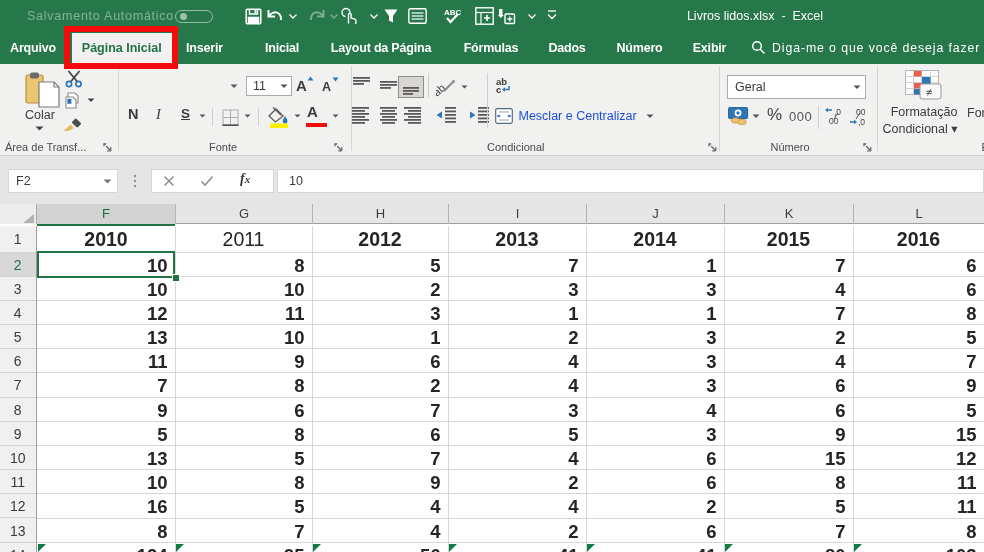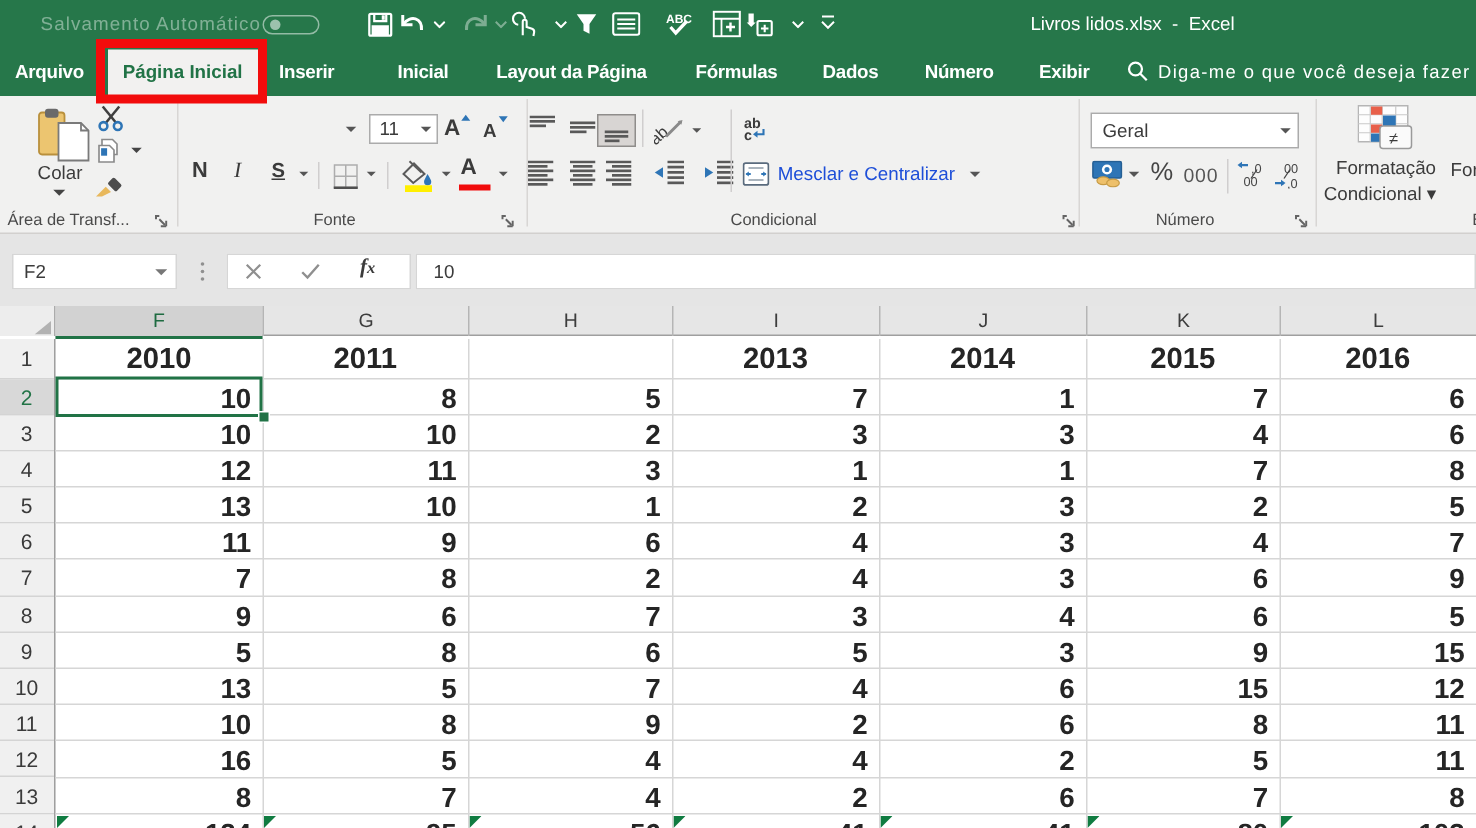--- a/index.html
+++ b/index.html
@@ -516,21 +516,22 @@
 <div class="ab" style="left:36.5px;top:348.2px;width:947.5px;height:1px;background:#d6d6d6;"></div>
 <div class="ab" style="left:36.5px;top:372.4px;width:947.5px;height:1px;background:#d6d6d6;"></div>
 <div class="ab" style="left:36.5px;top:396.6px;width:947.5px;height:1px;background:#d6d6d6;"></div>
 <div class="ab" style="left:36.5px;top:420.8px;width:947.5px;height:1px;background:#d6d6d6;"></div>
 <div class="ab" style="left:36.5px;top:444.9px;width:947.5px;height:1px;background:#d6d6d6;"></div>
 <div class="ab" style="left:36.5px;top:469.1px;width:947.5px;height:1px;background:#d6d6d6;"></div>
 <div class="ab" style="left:36.5px;top:493.3px;width:947.5px;height:1px;background:#d6d6d6;"></div>
 <div class="ab" style="left:36.5px;top:517.5px;width:947.5px;height:1px;background:#d6d6d6;"></div>
 <div class="ab" style="left:36.5px;top:541.7px;width:947.5px;height:1px;background:#d6d6d6;"></div>
 <div class="ab" style="left:37px;top:225.5px;width:138px;height:26.5px;text-align:center;font-size:19.5px;font-weight:bold;color:#252525;line-height:27px;">2010</div>
-<div class="ab" style="left:175px;top:225.5px;width:137px;height:26.5px;text-align:center;font-size:19.5px;font-weight:bold;color:#252525;line-height:27px;">2011</div>
+<div class="ab" style="left:175px;top:225.5px;width:137px;height:26.5px;text-align:center;font-size:19.5px;font-weight:normal;color:#252525;line-height:27px;">2011</div>
+<div class="ab" style="left:312px;top:225.5px;width:136px;height:26.5px;text-align:center;font-size:19.5px;font-weight:bold;color:#252525;line-height:27px;">2012</div>
 <div class="ab" style="left:448px;top:225.5px;width:138px;height:26.5px;text-align:center;font-size:19.5px;font-weight:bold;color:#252525;line-height:27px;">2013</div>
 <div class="ab" style="left:586px;top:225.5px;width:138px;height:26.5px;text-align:center;font-size:19.5px;font-weight:bold;color:#252525;line-height:27px;">2014</div>
 <div class="ab" style="left:724px;top:225.5px;width:129px;height:26.5px;text-align:center;font-size:19.5px;font-weight:bold;color:#252525;line-height:27px;">2015</div>
 <div class="ab" style="left:853px;top:225.5px;width:131px;height:26.5px;text-align:center;font-size:19.5px;font-weight:bold;color:#252525;line-height:27px;">2016</div>
 <div class="ab" style="left:37px;top:252.5px;width:130.5px;height:24.2px;text-align:right;font-size:18.5px;font-weight:bold;color:#252525;line-height:25.2px;">10</div>
 <div class="ab" style="left:175px;top:252.5px;width:129.5px;height:24.2px;text-align:right;font-size:18.5px;font-weight:bold;color:#252525;line-height:25.2px;">8</div>
 <div class="ab" style="left:312px;top:252.5px;width:128.5px;height:24.2px;text-align:right;font-size:18.5px;font-weight:bold;color:#252525;line-height:25.2px;">5</div>
 <div class="ab" style="left:448px;top:252.5px;width:130.5px;height:24.2px;text-align:right;font-size:18.5px;font-weight:bold;color:#252525;line-height:25.2px;">7</div>
 <div class="ab" style="left:586px;top:252.5px;width:130.5px;height:24.2px;text-align:right;font-size:18.5px;font-weight:bold;color:#252525;line-height:25.2px;">1</div>
 <div class="ab" style="left:724px;top:252.5px;width:121.5px;height:24.2px;text-align:right;font-size:18.5px;font-weight:bold;color:#252525;line-height:25.2px;">7</div>

